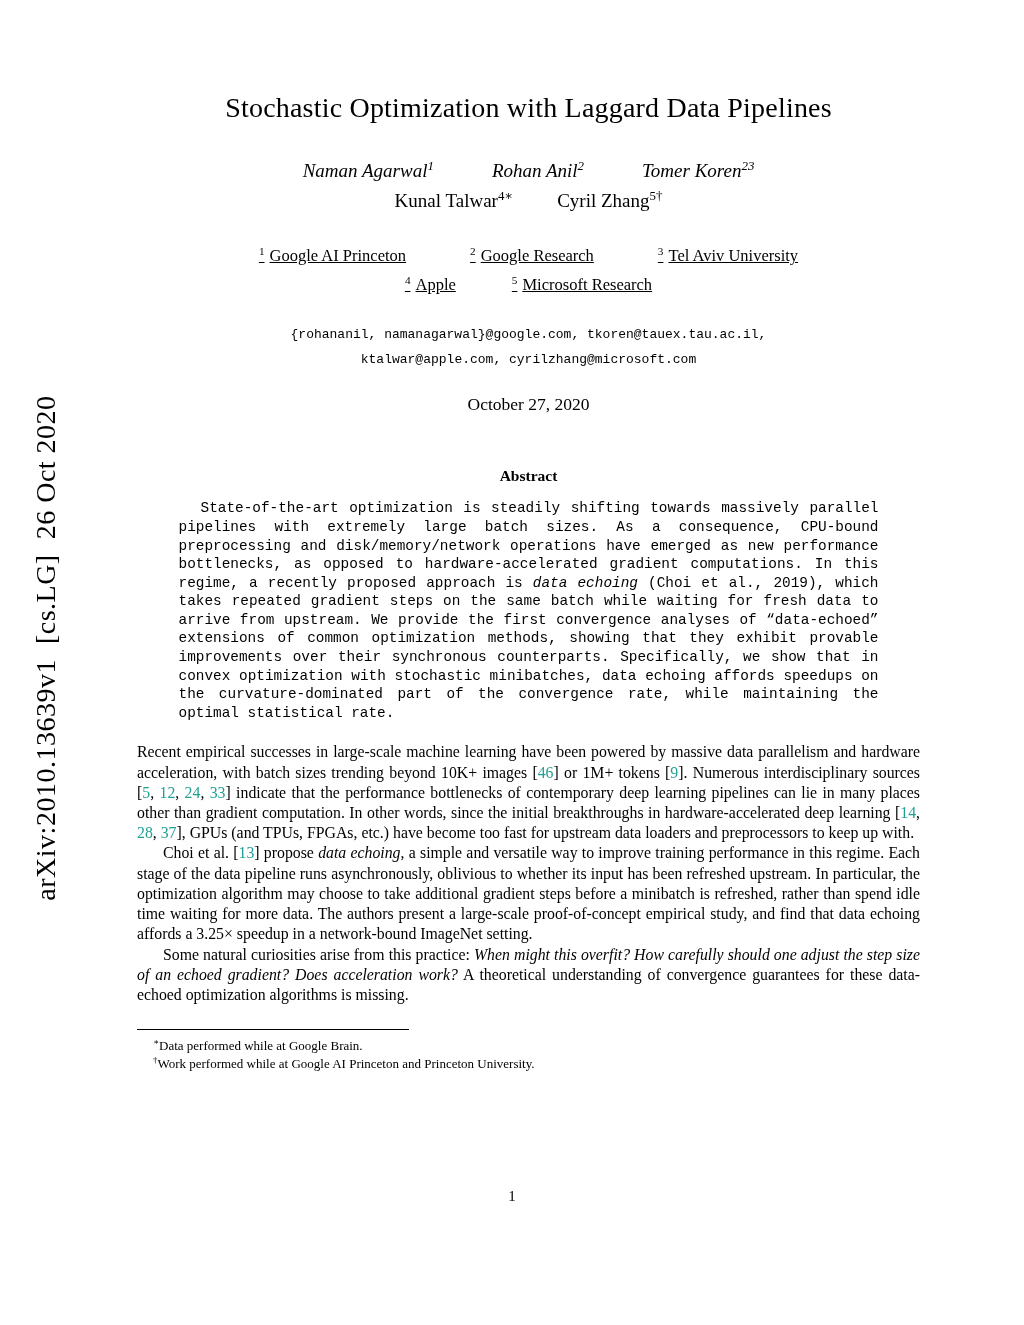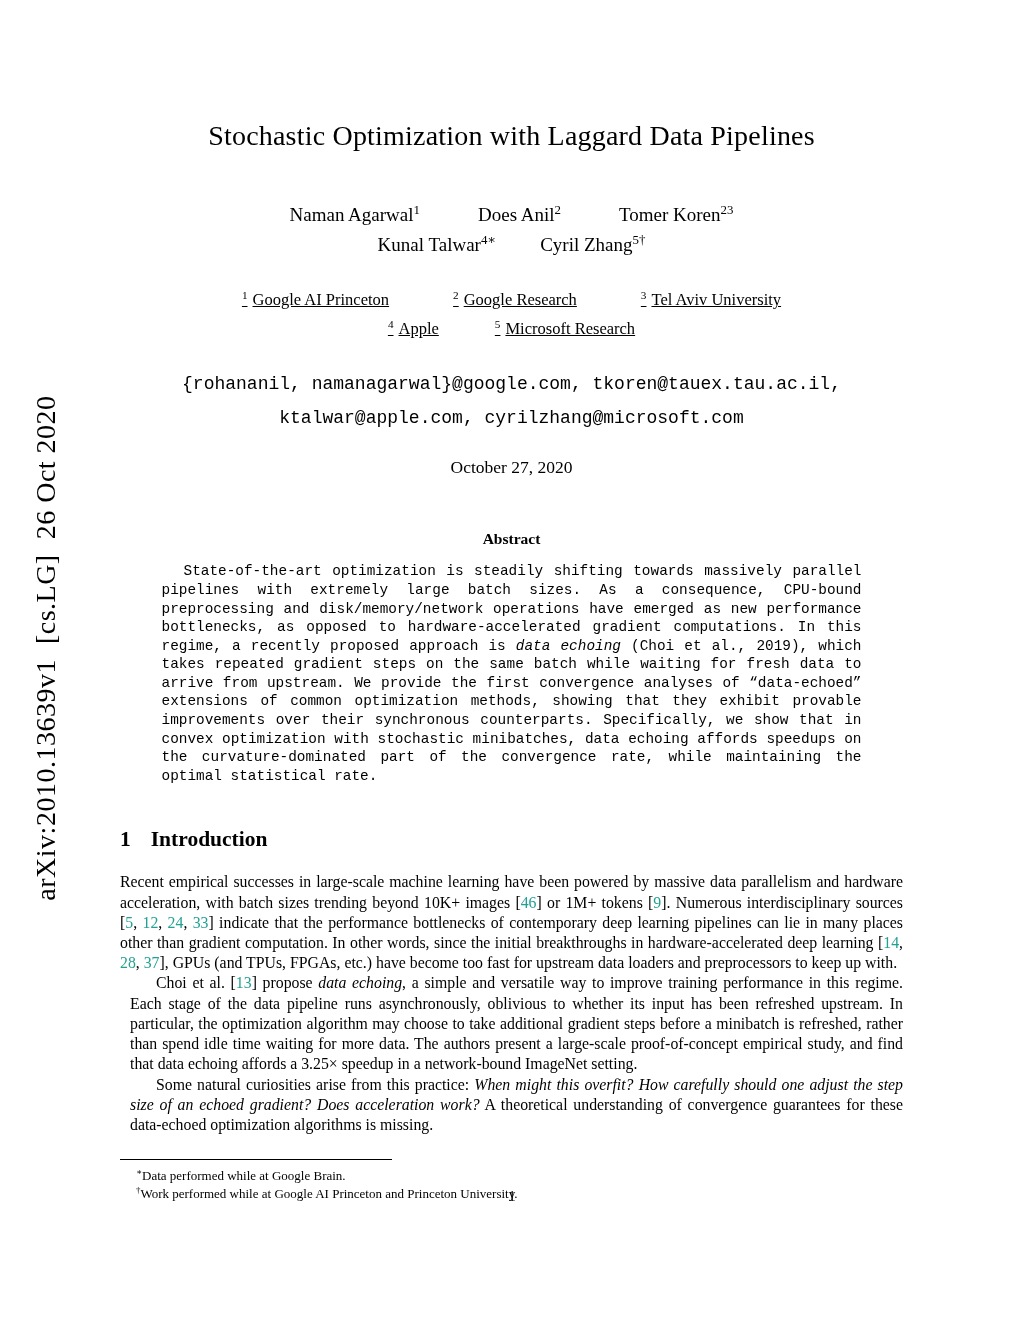--- a/index.html
+++ b/index.html
@@ -19,57 +19,57 @@
     top: 648px;
     left: 46px;
     transform: translate(-50%, -50%) rotate(-90deg);
     white-space: pre;
     font-size: 28px;
     letter-spacing: 0.5px;
     color: #000;
   }
   .content {
     position: absolute;
-    left: 120px;
+    left: 137px;
     width: 783px;
     top: 0;
-    padding-top: 120px;
+    padding-top: 92px;
   }
   h1.title {
     text-align: center;
     font-size: 28px;
     font-weight: normal;
     letter-spacing: 0.2px;
   }
   .authors-row {
     display: flex;
     justify-content: center;
     font-size: 19px;
   }
-  .authors-row.row1 { margin-top: 52px; gap: 58px; }
+  .authors-row.row1 { margin-top: 36px; gap: 58px; font-style: italic; }
   .authors-row.row2 { margin-top: 8px; gap: 44px; }
   .author sup, .affil sup, sup.fn-marker {
     font-size: 68%;
     vertical-align: super;
     line-height: 0;
   }
   .affils-row {
     display: flex;
     justify-content: center;
     font-size: 16.5px;
     text-decoration: underline;
   }
   .affils-row.row1 { margin-top: 34px; gap: 64px; }
   .affils-row.row2 { margin-top: 9px; gap: 56px; }
   .affil sup { margin-right: 5px; }
   .emails {
     margin-top: 28px;
     text-align: center;
     font-family: "Liberation Mono", "DejaVu Sans Mono", monospace;
-    font-size: 18px;
+    font-size: 13px;
     line-height: 1.9;
   }
   .date-line {
     margin-top: 22px;
     text-align: center;
     font-size: 17.5px;
   }
   .abstract {
     width: 700px;
     margin: 52px auto 4px;
@@ -92,21 +92,21 @@
     font-size: 21.5px;
     font-weight: bold;
   }
   .section-heading .sec-num { margin-right: 20px; }
   .body-text p {
     font-size: 15.8px;
     line-height: 1.28;
     text-align: justify;
   }
   .body-text p.first { margin-top: 20px; }
-  .body-text p.indent { text-indent: 26px; margin-left: 10px; }
+  .body-text p.indent { text-indent: 26px; }
   em { font-style: italic; }
   .cite {
     color: var(--cite-color, #22a094);
   }
   .footnote-block { margin-top: 24px; }
   .footnote-rule {
     width: 272px;
     border-top: 1px solid #000;
     margin-bottom: 7px;
   }
@@ -130,21 +130,21 @@
 <div class="page">
 
   <div class="arxiv-stamp">arXiv:2010.13639v1  [cs.LG]  26 Oct 2020</div>
 
   <main class="content">
 
     <h1 class="title">Stochastic Optimization with Laggard Data Pipelines</h1>
 
     <div class="authors-row row1">
       <span class="author"><span>Naman Agarwal</span><sup>1</sup></span>
-      <span class="author"><span>Does Anil</span><sup>2</sup></span>
+      <span class="author"><span>Rohan Anil</span><sup>2</sup></span>
       <span class="author"><span>Tomer Koren</span><sup>23</sup></span>
     </div>
     <div class="authors-row row2">
       <span class="author"><span>Kunal Talwar</span><sup>4∗</sup></span>
       <span class="author"><span>Cyril Zhang</span><sup>5†</sup></span>
     </div>
 
     <div class="affils-row row1">
       <span class="affil"><sup>1</sup><span>Google AI Princeton</span></span>
       <span class="affil"><sup>2</sup><span>Google Research</span></span>
@@ -160,23 +160,20 @@
       <div>ktalwar@apple.com, cyrilzhang@microsoft.com</div>
     </div>
 
     <div class="date-line">October 27, 2020</div>
 
     <div class="abstract">
       <div class="abstract-heading">Abstract</div>
       <p class="abstract-body">State-of-the-art optimization is steadily shifting towards massively parallel pipelines with extremely large batch sizes. As a consequence, CPU-bound preprocessing and disk/memory/network operations have emerged as new performance bottlenecks, as opposed to hardware-accelerated gradient computations. In this regime, a recently proposed approach is <em>data echoing</em> (Choi et al., 2019), which takes repeated gradient steps on the same batch while waiting for fresh data to arrive from upstream. We provide the first convergence analyses of “data-echoed” extensions of common optimization methods, showing that they exhibit provable improvements over their synchronous counterparts. Specifically, we show that in convex optimization with stochastic minibatches, data echoing affords speedups on the curvature-dominated part of the convergence rate, while maintaining the optimal statistical rate.</p>
     </div>
 
-    <h2 class="section-heading">
-      <span class="sec-num">1</span><span>Introduction</span>
-    </h2>
 
     <div class="body-text">
       <p class="first">Recent empirical successes in large-scale machine learning have been powered by massive data parallelism and hardware acceleration, with batch sizes trending beyond 10K+ images [<span class="cite">46</span>] or 1M+ tokens [<span class="cite">9</span>]. Numerous interdisciplinary sources [<span class="cite">5</span>, <span class="cite">12</span>, <span class="cite">24</span>, <span class="cite">33</span>] indicate that the performance bottlenecks of contemporary deep learning pipelines can lie in many places other than gradient computation. In other words, since the initial breakthroughs in hardware-accelerated deep learning [<span class="cite">14</span>, <span class="cite">28</span>, <span class="cite">37</span>], GPUs (and TPUs, FPGAs, etc.) have become too fast for upstream data loaders and preprocessors to keep up with.</p>
       <p class="indent">Choi et al. [<span class="cite">13</span>] propose <em>data echoing</em>, a simple and versatile way to improve training performance in this regime. Each stage of the data pipeline runs asynchronously, oblivious to whether its input has been refreshed upstream. In particular, the optimization algorithm may choose to take additional gradient steps before a minibatch is refreshed, rather than spend idle time waiting for more data. The authors present a large-scale proof-of-concept empirical study, and find that data echoing affords a 3.25× speedup in a network-bound ImageNet setting.</p>
       <p class="indent">Some natural curiosities arise from this practice: <em>When might this overfit? How carefully should one adjust the step size of an echoed gradient? Does acceleration work?</em> A theoretical understanding of convergence guarantees for these data-echoed optimization algorithms is missing.</p>
     </div>
 
     <div class="footnote-block">
       <div class="footnote-rule"></div>
       <p class="footnote"><sup class="fn-marker">∗</sup><span>Data performed while at Google Brain.</span></p>

